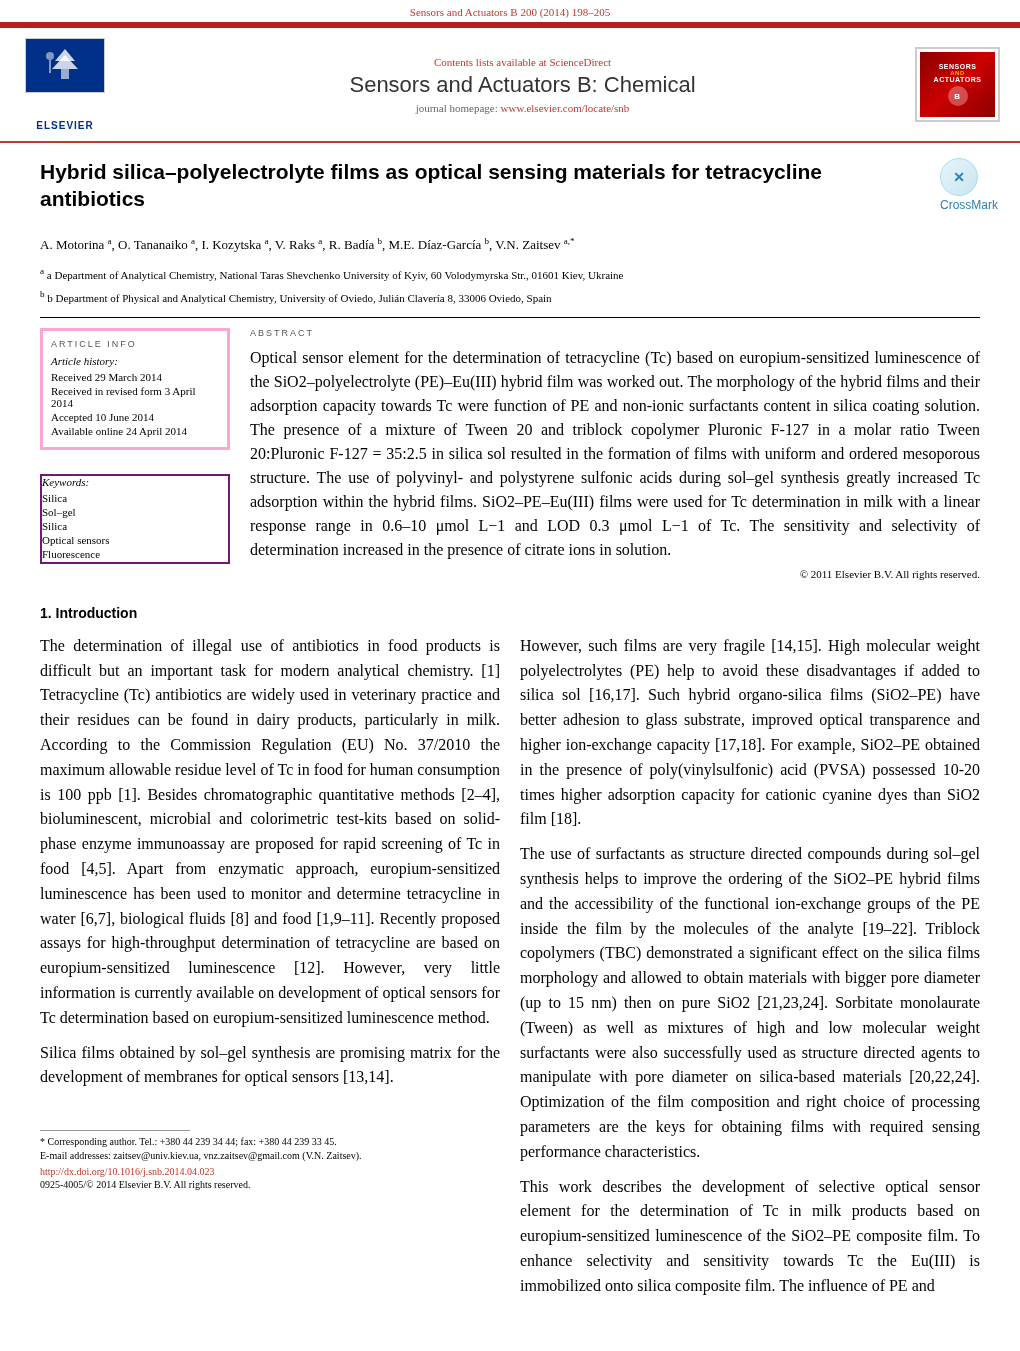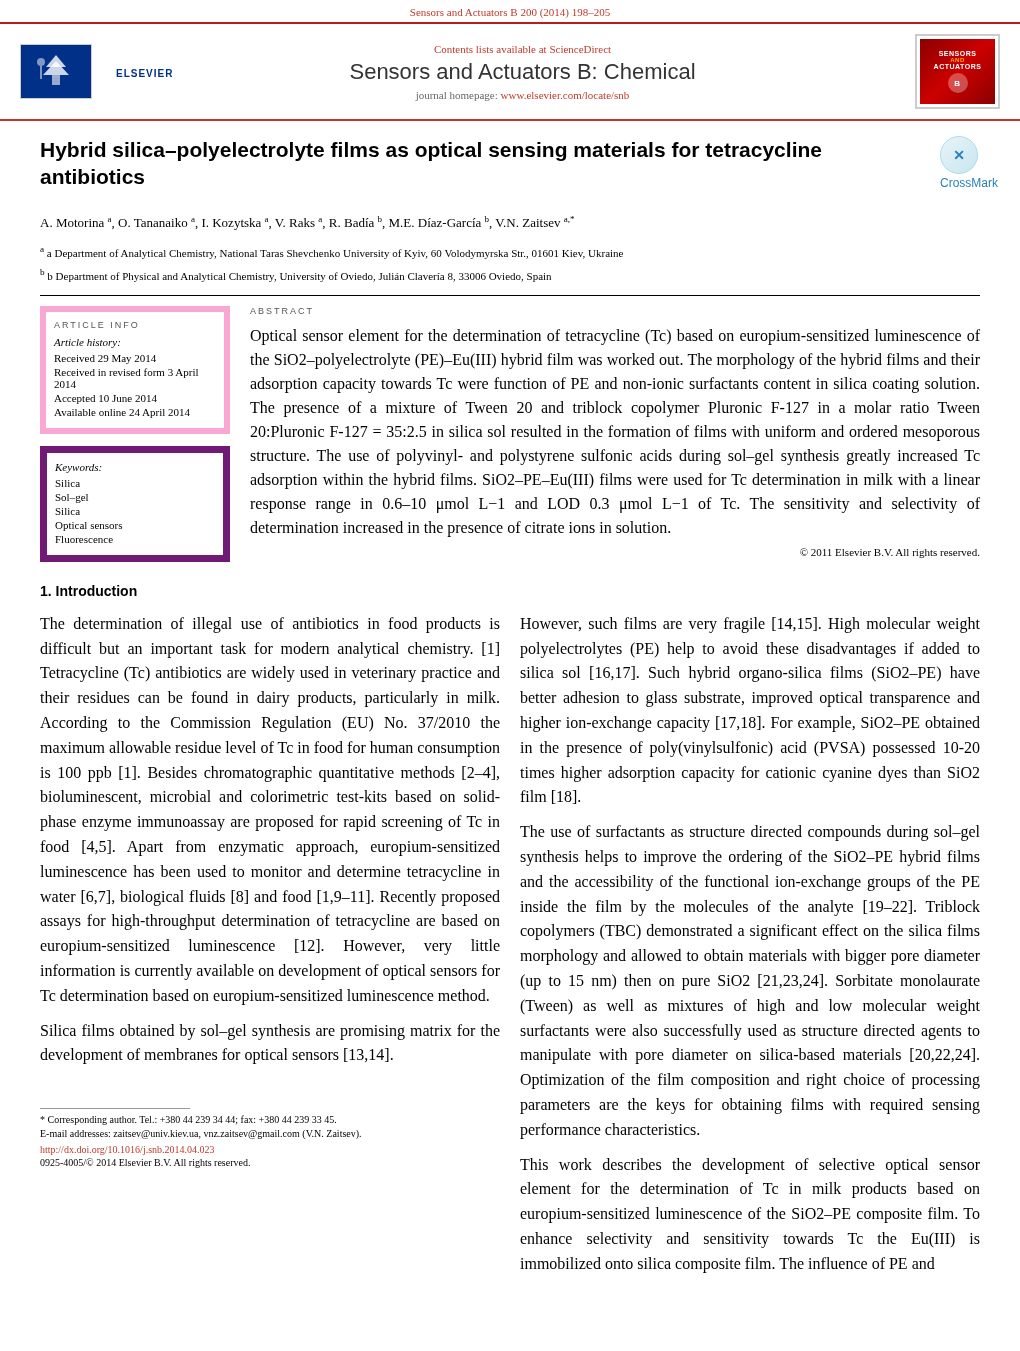--- a/index.html
+++ b/index.html
@@ -11,34 +11,34 @@
       font-size: 13px;
       color: #000;
     }
 
     
     .top-bar {
       text-align: center;
       padding: 6px 0 4px;
       font-size: 11px;
       color: #c0392b;
-      border-bottom: 2px solid #b91c1c;
+      border-bottom: 6px solid #b91c1c;
     }
 
     
     .journal-header {
       display: flex;
       align-items: center;
       padding: 10px 20px;
       border-bottom: 2px solid #c0392b;
     }
     .elsevier-logo {
       width: 90px;
       display: flex;
-      flex-direction: row;
+      flex-direction: column;
       align-items: center;
       margin-right: 20px;
       gap: 24px;
     }
     .elsevier-logo-img {
       width: 80px;
       height: 55px;
       background: #003087;
       display: flex;
       align-items: center;
@@ -194,23 +194,23 @@
     .left-col {
       width: 190px;
       flex-shrink: 0;
     }
     .right-col {
       flex: 1;
     }
 
     
     .article-info-box {
-      border: 6px solid #f9a8d4;
+      border: 3px solid #f9a8d4;
       padding: 8px;
-      margin-bottom: 12px;
+      margin-bottom: 24px;
       background: #fff;
     }
     .article-info-box .section-header {
       font-size: 9px;
       letter-spacing: 2px;
       font-family: Arial, sans-serif;
       color: #555;
       margin-bottom: 6px;
       text-transform: uppercase;
     }
@@ -219,22 +219,21 @@
       font-size: 11px;
       margin-bottom: 4px;
     }
     .info-line {
       font-size: 11px;
       margin-bottom: 2px;
     }
 
     
     .keywords-box {
-      border: 7px solid #701a75;
-      padding: 8px;
+      border: 2px solid #701a75;
       margin-top: 10px;
     }
     .keywords-title {
       font-style: italic;
       font-size: 11px;
       margin-bottom: 4px;
     }
     .keyword-item {
       font-size: 11px;
       margin-bottom: 2px;
@@ -391,21 +390,21 @@
   </div>
 
   <hr class="divider">
 
   <div class="two-col">
 
     <div class="left-col">
       <div class="article-info-box">
         <div class="section-header">ARTICLE INFO</div>
         <div class="info-italic">Article history:</div>
-        <div class="info-line">Received 29 May 2014</div>
+        <div class="info-line">Received 29 March 2014</div>
         <div class="info-line">Received in revised form 3 April 2014</div>
         <div class="info-line">Accepted 10 June 2014</div>
         <div class="info-line">Available online 24 April 2014</div>
       </div>
 
       <div class="keywords-box">
         <div class="keywords-title italic">Keywords:</div>
         <div class="keyword-item">Silica</div>
         <div class="keyword-item">Sol–gel</div>
         <div class="keyword-item">Silica</div>

